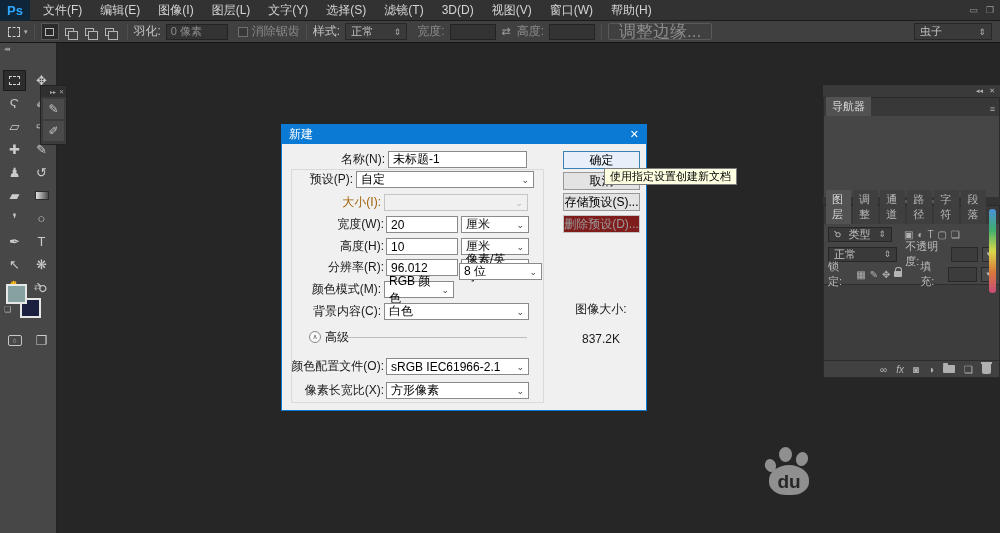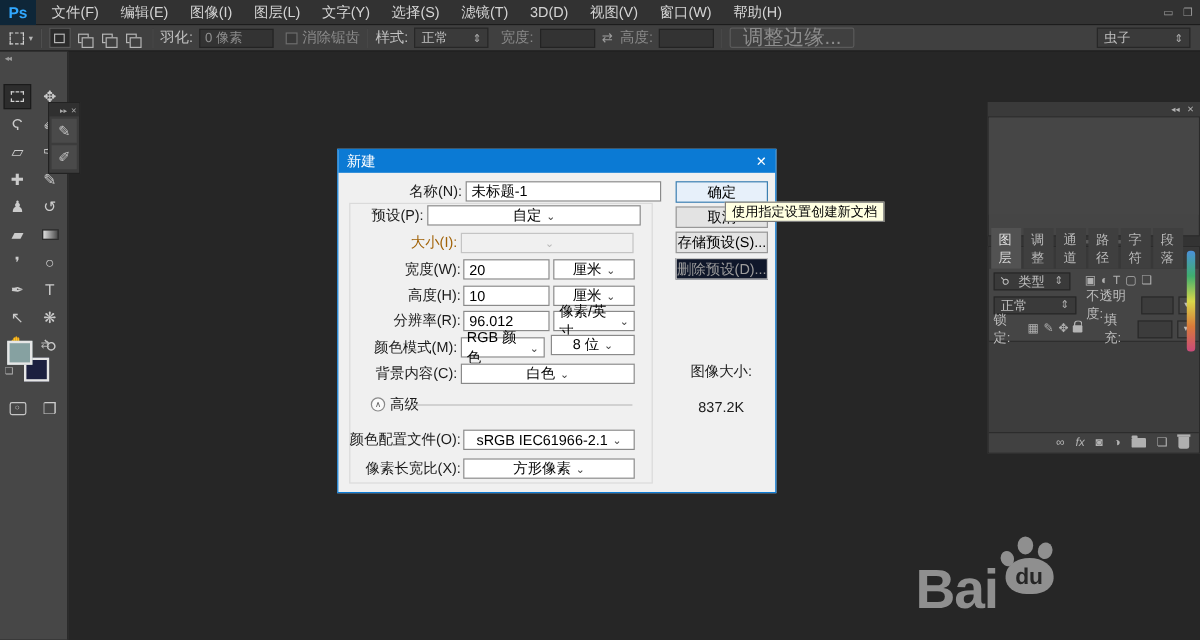--- a/index.html
+++ b/index.html
@@ -74,27 +74,27 @@
   .rainbow{position:absolute;left:989px;top:209px;width:7px;height:84px;border-radius:3px;background:linear-gradient(180deg,#4a90d9,#3fae6e,#d8d84a,#d87a3a,#c94a7a);z-index:3}
 
   
   .dialog{position:absolute;left:281px;top:124px;width:366px;height:287px;background:#f0f0f0;border:1px solid #0b7ad4;z-index:10;font-size:12px;color:#111}
   .dlg-title{height:19px;background:#0b7ad4;color:#fff;display:flex;align-items:center;justify-content:space-between;padding:0 7px}
   .dlg-close{font-size:11px}
   .gbox{position:absolute;left:9px;top:44px;width:253px;height:234px;border:1px solid #dadada}
   .dlabel{position:absolute;height:17px;display:flex;align-items:center;justify-content:flex-end;color:#1a1a1a}
   .dlabel.off{color:#a16207}
   .tin{position:absolute;height:17px;background:#fff;border:1px solid #8a8a8a;display:flex;align-items:center;padding:0 4px;color:#000}
-  .ddl{position:absolute;height:17px;background:#fff;border:1px solid #8a8a8a;display:flex;align-items:center;justify-content:center;padding:0 4px;color:#000}
+  .ddl{position:absolute;height:17px;background:#fff;border:1px solid #8a8a8a;display:flex;align-items:center;justify-content:space-between;padding:0 4px;color:#000}
   .ddl .caret{font-size:9px;color:#444;margin-left:4px}
   .ddl.off{background:#f0f0f0;border-color:#c4c4c4;color:#9c9c9c}
   .ddl.off .caret{color:#b8b8b8}
   .dbtn{position:absolute;left:281px;width:77px;height:18px;background:#e3e3e3;border:1px solid #989898;display:flex;align-items:center;justify-content:center;color:#000}
   .dbtn.primary{background:#e7f0fa;border:1px solid #3c7fb1}
-  .dbtn.off{background:#0f172a;border-color:#c3c3c3;color:#9c9c9c}
+  .dbtn.off{background:#7f1d1d;border-color:#c3c3c3;color:#9c9c9c}
   .adv-circle{position:absolute;left:27px;top:206px;width:12px;height:12px;border:1px solid #8a8a8a;border-radius:50%;display:flex;align-items:center;justify-content:center;font-size:7px;color:#555;background:#fafafa}
   .adv-line{position:absolute;left:62px;top:212px;width:183px;border-top:1px solid #bdbdbd}
   .dinfo{position:absolute;left:279px;width:80px;text-align:center;color:#1a1a1a}
   .tooltip{position:absolute;left:322px;top:43px;height:17px;background:#ffffe1;border:1px solid #7d7d7d;display:flex;align-items:center;padding:0 5px;font-size:11px;white-space:nowrap;z-index:12;color:#000}
 
   
   .wm{position:absolute;left:763px;top:430px;color:#8f8f8f;z-index:2}
   .wm-row{display:flex;align-items:flex-end}
   .wm-bai{font-size:46px;font-weight:bold;letter-spacing:-1px;line-height:46px}
   .paw{position:relative;width:48px;height:50px;margin:17px 2px}
@@ -262,20 +262,24 @@
       <span>✐</span>
     </div>
 </div>
 
 <div class="dock-head">
   <span>◂◂</span>
   <span>✕</span>
 </div>
 
 <div class="panel" style="left:823px;top:97px;width:177px;height:100px">
+  <div class="tabrow">
+    <span class="tab active">导航器</span>
+    <span class="tab-menu">≡</span>
+  </div>
   <div class="nav-body"></div>
 </div>
 
 <div class="divider">
     <span></span>
   </div>
 
 <div class="panel" style="left:823px;top:205px;width:177px;height:173px">
   <div class="tabrow">
     <span class="tab active">图层</span>
@@ -333,21 +337,21 @@
 
 <div class="dialog">
   <div class="dlg-title">
     <span>新建</span>
     <span class="dlg-close">✕</span>
   </div>
 
   <div class="gbox"></div>
 
   <span class="dlabel" style="left:0;top:26px;width:103px">名称(N):</span>
-  <span class="tin" style="left:106px;top:26px;width:163px">未标题-1</span>
+  <span class="tin" style="left:106px;top:26px;width:139px">未标题-1</span>
 
   <span class="dlabel" style="left:0;top:46px;width:71px">预设(P):</span>
   <span class="ddl" style="left:74px;top:46px;width:178px">
     <span>自定</span>
     <span class="caret">⌄</span>
   </span>
 
   <span class="dlabel off" style="left:0;top:69px;width:99px">大小(I):</span>
   <span class="ddl off" style="left:102px;top:69px;width:144px">
     <span></span>
@@ -373,21 +377,21 @@
   <span class="ddl" style="left:179px;top:134px;width:68px">
     <span>像素/英寸</span>
     <span class="caret">⌄</span>
   </span>
 
   <span class="dlabel" style="left:0;top:156px;width:99px">颜色模式(M):</span>
   <span class="ddl" style="left:102px;top:156px;width:70px">
     <span>RGB 颜色</span>
     <span class="caret">⌄</span>
   </span>
-  <span class="ddl" style="left:177px;top:154px;width:70px">
+  <span class="ddl" style="left:177px;top:138px;width:83px">
     <span>8 位</span>
     <span class="caret">⌄</span>
   </span>
 
   <span class="dlabel" style="left:0;top:178px;width:99px">背景内容(C):</span>
   <span class="ddl" style="left:102px;top:178px;width:145px">
     <span>白色</span>
     <span class="caret">⌄</span>
   </span>
 
@@ -413,21 +417,20 @@
   <span class="dbtn off" style="top:90px">删除预设(D)...</span>
 
   <span class="dinfo" style="top:176px">图像大小:</span>
   <span class="dinfo" style="top:207px">837.2K</span>
 
   <span class="tooltip">使用指定设置创建新文档</span>
 </div>
 
 <div class="wm">
   <div class="wm-row">
-    <span class="wm-bai">Bai</span>
     <span class="paw">
       <i class="toe1"></i>
         <i class="toe2"></i>
         <i class="toe3"></i>
       <span class="pad">
           <span>du</span>
         </span>
     </span>
   </div>
 </div>

